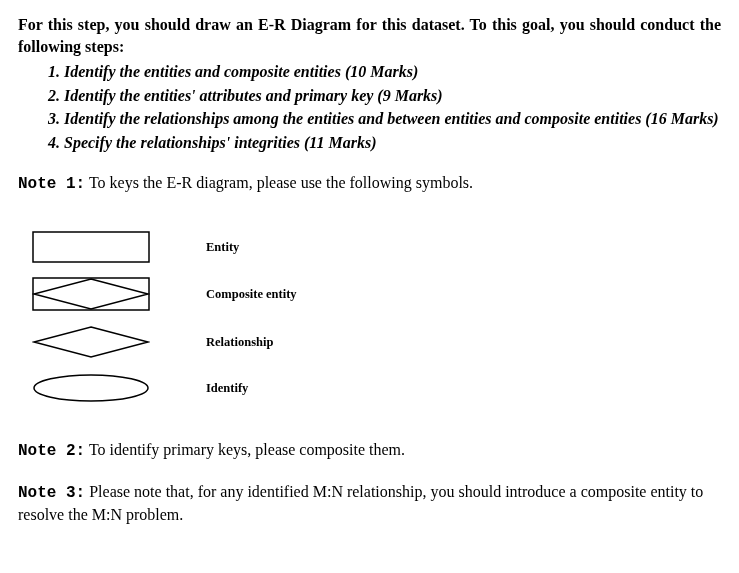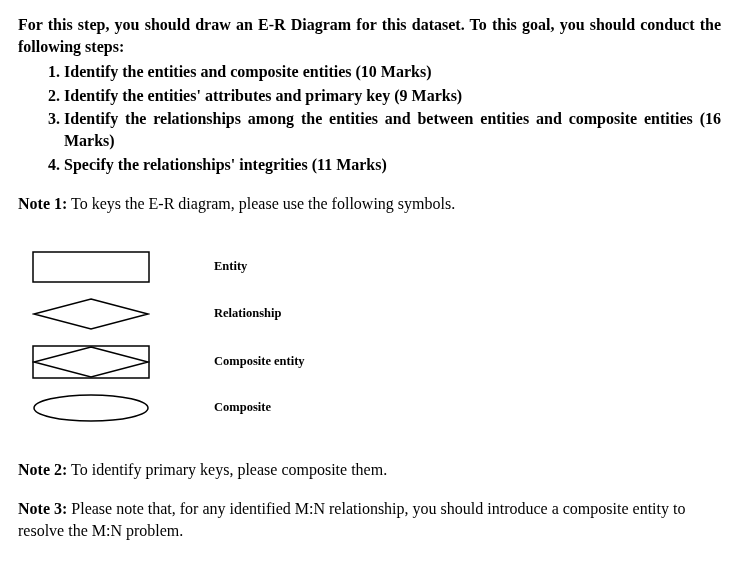--- a/index.html
+++ b/index.html
@@ -14,40 +14,41 @@
     line-height: 1.35;
   }
   .intro {
     font-weight: bold;
     text-align: justify;
   }
   .steps {
     margin: 4px 0 18px 0;
     padding-left: 46px;
     font-weight: bold;
+    font-style: italic;
   }
   .steps li {
     margin: 2px 0;
     text-align: justify;
   }
   .note {
     margin-top: 18px;
   }
   .note-label {
     font-weight: bold;
+    font-family: Liberation Mono, monospace;
   }
   .legend {
     margin-top: 36px;
     margin-bottom: 36px;
   }
   .legend-row {
     display: flex;
     align-items: center;
     margin-bottom: 14px;
-    gap: 8px;
   }
   .legend-shape {
     width: 150px;
     display: flex;
     justify-content: flex-start;
     padding-left: 14px;
     box-sizing: border-box;
   }
   .legend-label {
     font-weight: bold;
@@ -79,43 +80,43 @@
       <svg width="118" height="32">
         <rect x="1" y="1" width="116" height="30" fill="none" stroke="#000" stroke-width="1.5"></rect>
       </svg>
     </div>
     <div class="legend-label">Entity</div>
   </div>
 
   <div class="legend-row">
     <div class="legend-shape">
       <svg width="118" height="34">
-        <polygon points="59,2 116,17 59,32 2,17" fill="none" stroke="#000" stroke-width="1.5"></polygon>
-      </svg>
-    </div>
-    <div class="legend-label">Relationship</div>
-  </div>
-
-  <div class="legend-row">
-    <div class="legend-shape">
-      <svg width="118" height="34">
         <rect x="1" y="1" width="116" height="32" fill="none" stroke="#000" stroke-width="1.5"></rect>
         <polygon points="59,2 116,17 59,32 2,17" fill="none" stroke="#000" stroke-width="1.5"></polygon>
       </svg>
     </div>
     <div class="legend-label">Composite entity</div>
   </div>
 
   <div class="legend-row">
     <div class="legend-shape">
+      <svg width="118" height="34">
+        <polygon points="59,2 116,17 59,32 2,17" fill="none" stroke="#000" stroke-width="1.5"></polygon>
+      </svg>
+    </div>
+    <div class="legend-label">Relationship</div>
+  </div>
+
+  <div class="legend-row">
+    <div class="legend-shape">
       <svg width="118" height="30">
         <ellipse cx="59" cy="15" rx="57" ry="13" fill="none" stroke="#000" stroke-width="1.5"></ellipse>
       </svg>
     </div>
-    <div class="legend-label">Composite</div>
+    <div class="legend-label">Identify</div>
   </div>
 
 </div>
 
 <div class="note">
   <span class="note-label">Note 2:</span><span> To identify primary keys, please composite them.</span>
 </div>
 
 <div class="note">
   <span class="note-label">Note 3:</span><span> Please note that, for any identified M:N relationship, you should introduce a composite entity to resolve the M:N problem.</span>

